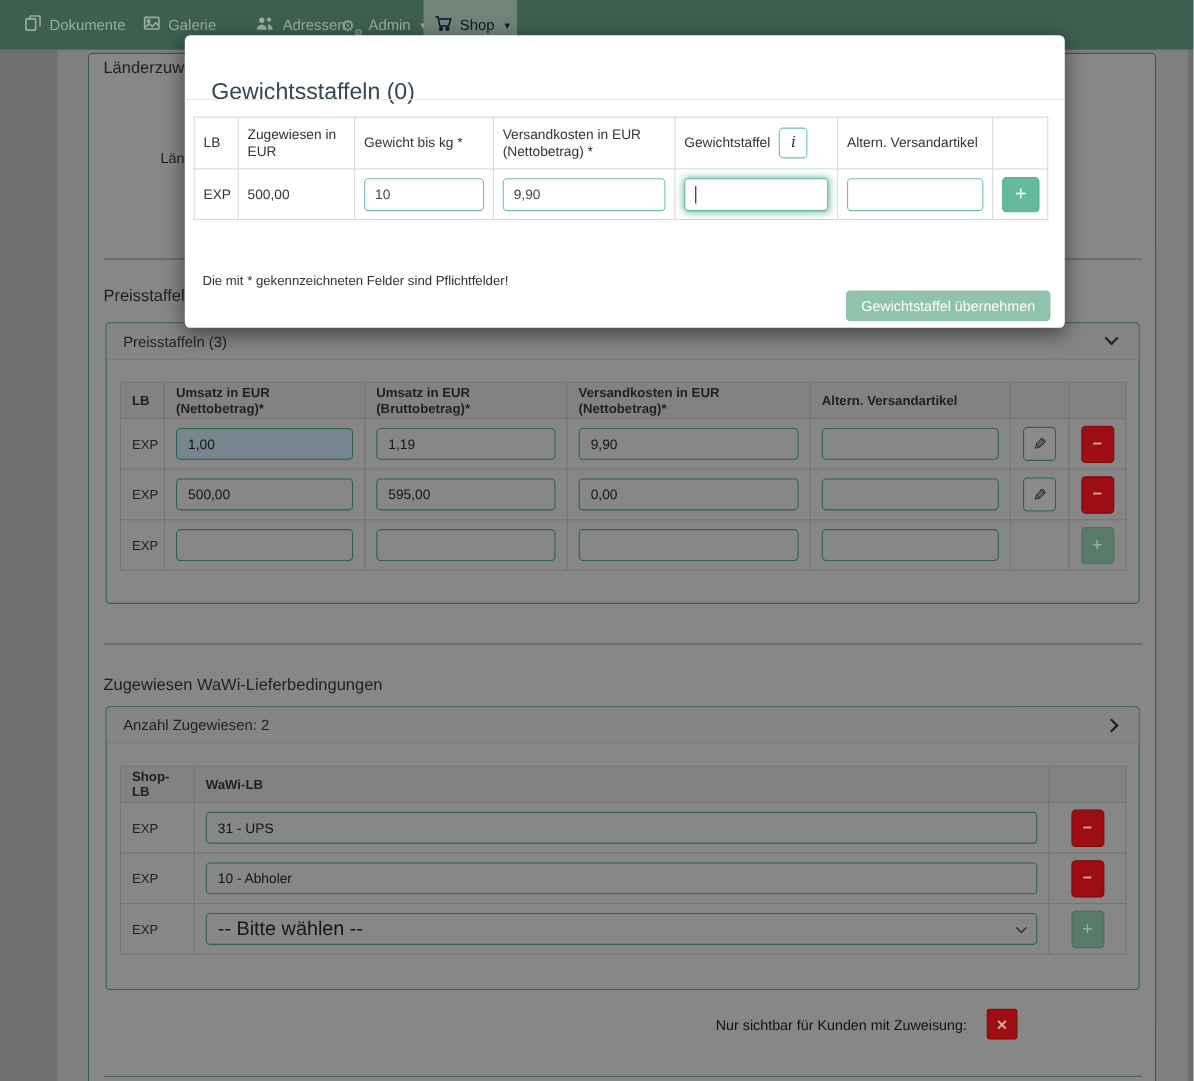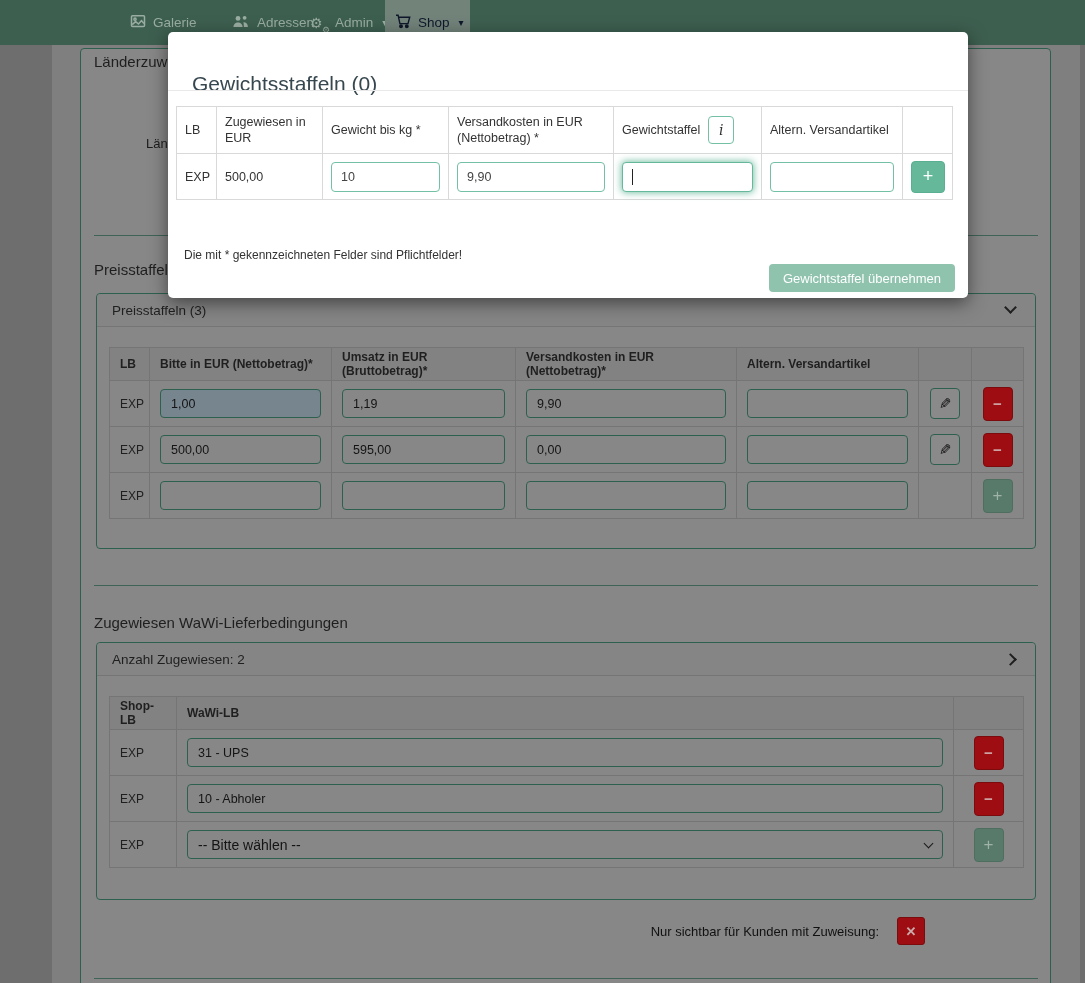--- a/index.html
+++ b/index.html
@@ -39,21 +39,21 @@
   table.grid { border-collapse:collapse; table-layout:fixed; font-size:12.5px; color:#1f1f1f; }
   .grid th, .grid td { border:1px solid #757575; padding:2px 10px; text-align:left; vertical-align:middle; }
   .grid th { background:#828282; font-weight:bold; height:32px; font-size:12px; }
   .grid td { background:#878787; height:46px; font-size:12px; }
 
   .inp { width:100%; height:29px; border:1px solid #2e6050; border-radius:4px; background:transparent;
          padding:0 10px; font-size:12.5px; color:#141414; font-family:"Liberation Sans",sans-serif; outline:none; }
   .inp.selected { background:#77858e; }
   .select-box { width:100%; height:29px; border:1px solid #2e6050; border-radius:4px; background:#878787;
                 display:flex; align-items:center; justify-content:space-between; padding:0 10px;
-                font-size:14px; color:#141414; cursor:pointer; }
+                font-size:18px; color:#141414; cursor:pointer; }
   .select-chev { width:7px; height:7px; border-right:1.8px solid #1a1a1a; border-bottom:1.8px solid #1a1a1a;
                  transform:rotate(45deg); margin-top:-3px; }
 
   .btn-edit { width:30px; height:31px; background:#8a8a8a; border:1px solid #2e6050; border-radius:4px;
               display:flex; align-items:center; justify-content:center; font-size:15px; color:#0d0d0d;
               cursor:pointer; margin:0 auto; }
   .btn-edit span { transform:scaleX(-1); }
   .btn-danger { width:30px; height:34px; background:#9e0d11; border:1px solid #7c0b0e; border-radius:4px;
                 display:flex; align-items:center; justify-content:center; color:#cfa9a9; font-size:15px;
                 font-weight:bold; cursor:pointer; margin:0 auto; }
@@ -95,20 +95,29 @@
   .btn-submit { position:absolute; right:13px; top:232px; height:28px; padding:0 14px; background:#8fc3ae;
                 border:none; border-radius:4px; color:#fff; font-size:13px; cursor:pointer;
                 font-family:"Liberation Sans",sans-serif; }
 </style>
 </head>
 <body>
 
 <div class="screen">
 
   <div class="navbar">
+    <div class="nav-item" style="left:12px;">
+      <span>
+        <svg width="16" height="16" viewBox="0 0 16 16" fill="none" stroke="currentColor" stroke-width="1.5">
+          <rect x="1.6" y="4.2" width="8.8" height="10.2" rx="1"></rect>
+          <path d="M5 4V2.6A1.1 1.1 0 0 1 6.1 1.5h7.2a1.1 1.1 0 0 1 1.1 1.1v8.6"></path>
+        </svg>
+      </span>
+      <span>Dokumente</span>
+    </div>
     <div class="nav-item" style="left:120px;">
       <span>
         <svg width="16" height="16" viewBox="0 0 16 16" fill="none" stroke="currentColor" stroke-width="1.5">
           <rect x="1.5" y="2.8" width="13" height="10.6" rx="1"></rect>
           <circle cx="5" cy="6.2" r="1.1"></circle>
           <path d="M2.2 11.6l3.4-3 2.9 2.4 3-3.4 2.4 2.8"></path>
         </svg>
       </span>
       <span>Galerie</span>
     </div>
@@ -166,21 +175,21 @@
                 <col style="width:182px">
                 <col style="width:184px">
               <col style="width:221px">
                 <col style="width:182px">
                 <col style="width:53px">
                 <col style="width:52px">
             </colgroup>
             <tbody>
                 <tr>
               <th>LB</th>
-              <th>Bitte in EUR (Nettobetrag)*</th>
+              <th>Umsatz in EUR (Nettobetrag)*</th>
               <th>Umsatz in EUR (Bruttobetrag)*</th>
               <th>Versandkosten in EUR (Nettobetrag)*</th>
               <th>Altern. Versandartikel</th>
               <th></th>
               <th></th>
             </tr>
             <tr>
               <td>EXP</td>
               <td><input class="inp selected" value="1,00" style=""></td>
               <td><input class="inp" value="1,19" style=""></td>

